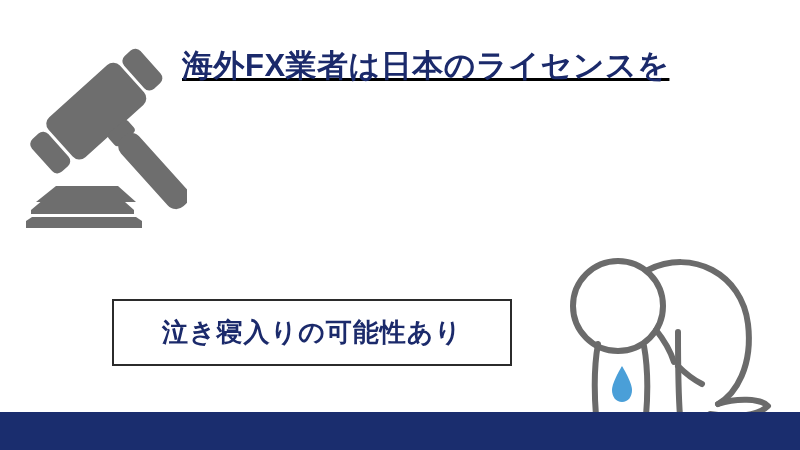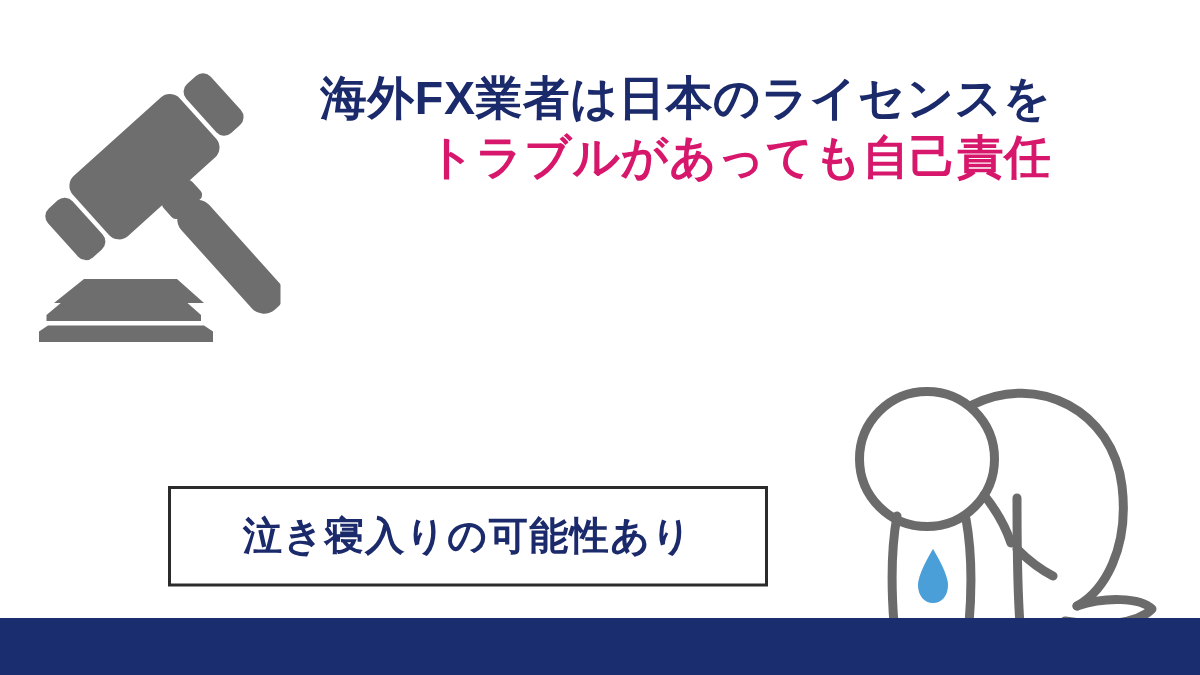--- a/index.html
+++ b/index.html
@@ -22,40 +22,41 @@
     left: 12px;
     top: 28px;
     width: 175px;
     height: 200px;
   }
   .gavel-wrap svg { display: block; width: 100%; height: 100%; }
 
   
   .headline {
     position: absolute;
-    left: 161px;
+    left: 182px;
     top: 46px;
     width: 540px;
-    text-align: right;
+    text-align: left;
     line-height: 1.26;
     letter-spacing: 0.5px;
+    text-decoration: underline;
   }
   .hl-line {
     font-size: 31px;
     font-weight: 700;
     white-space: nowrap;
   }
   .hl-navy { color: #1b2a6b; }
   .hl-accent { color: #d6176b; }
 
   
   .callout {
     position: absolute;
     left: 112px;
-    top: 324px;
+    top: 299px;
     width: 400px;
     height: 67px;
     border: 2px solid #2b2b2b;
     background: #ffffff;
     box-sizing: border-box;
     display: flex;
     align-items: center;
     justify-content: center;
   }
   .callout-text {
@@ -111,21 +112,20 @@
       <g fill="#6e6e6e">
         <path d="M24 176 L44 160 L106 160 L124 176 Z" transform="translate(0,-2)"></path>
         <path d="M19 182 L38 166 L104 166 L122 182 L122 186 L19 186 Z"></path>
         <path d="M14 193 L20 189 L124 189 L130 193 L130 207 L124 211 L20 211 L14 207 Z"></path>
       </g>
     </svg>
   </div>
 
   <div class="headline">
     <div class="hl-line hl-navy">海外FX業者は日本のライセンスを</div>
-    <div class="hl-line hl-accent">トラブルがあっても自己責任</div>
   </div>
 
   <div class="callout">
     <span class="callout-text">泣き寝入りの可能性あり</span>
   </div>
 
   <div class="person-wrap">
     <svg viewBox="0 0 230 180" xmlns="http://www.w3.org/2000/svg" aria-hidden="true">
       <g fill="none" stroke="#6b6b6b" stroke-width="6" stroke-linecap="round" stroke-linejoin="round">
 

